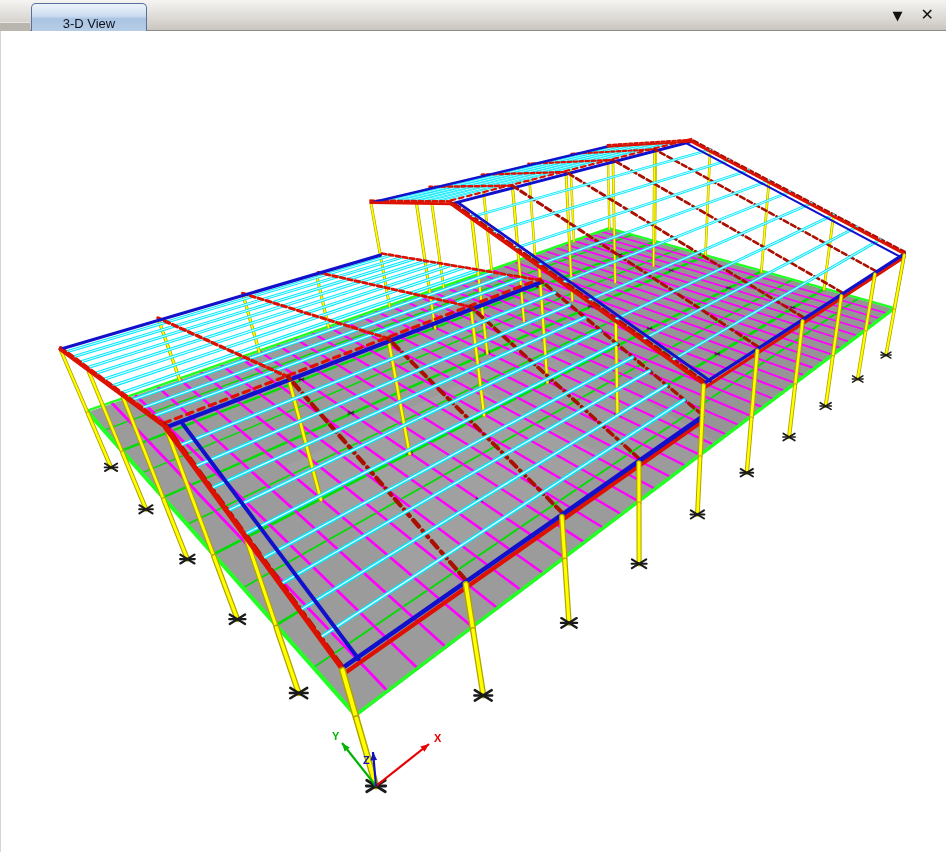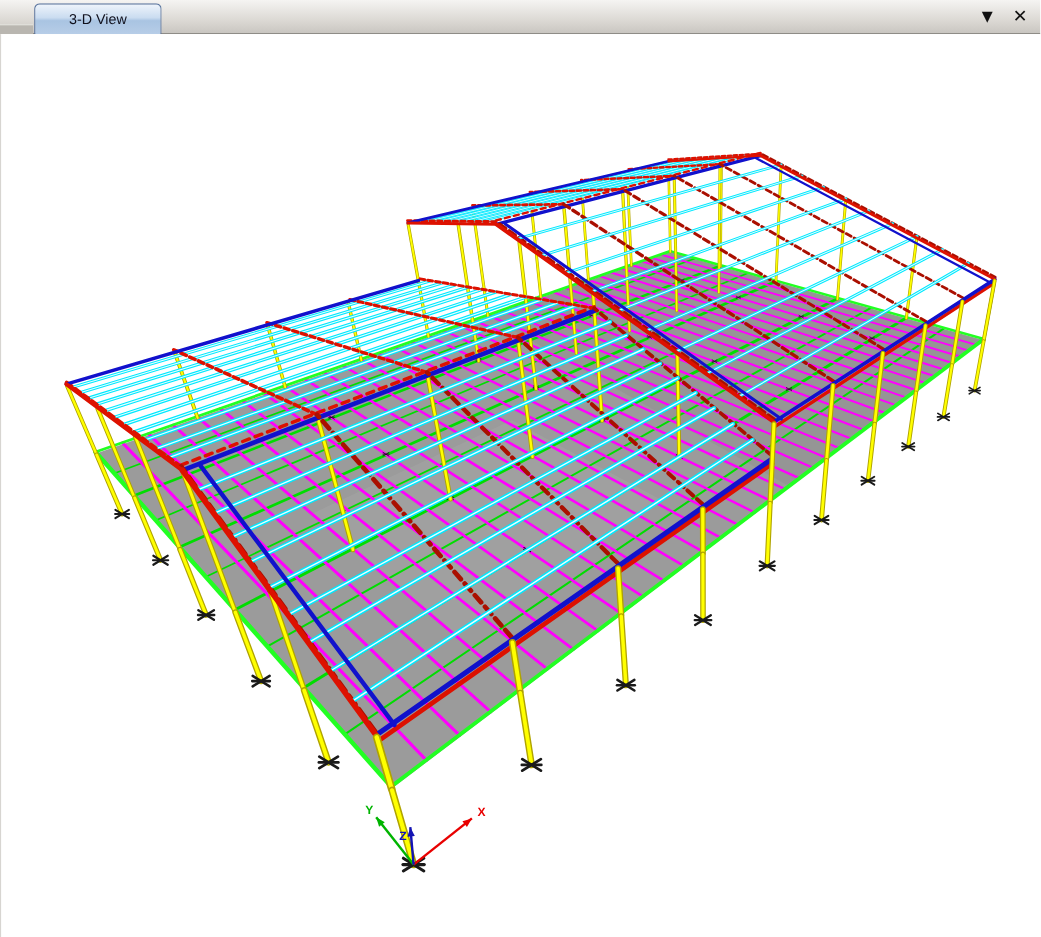--- a/index.html
+++ b/index.html
@@ -5,21 +5,21 @@
   html,body{margin:0;padding:0;background:#ffffff;font-family:"Liberation Sans",sans-serif;}
   #app{position:relative;width:946px;height:852px;background:#ffffff;overflow:hidden;}
   
   #tabbar{position:absolute;left:0;top:0;width:946px;height:30px;
     background:linear-gradient(#f5f4f2,#d8d5d0 70%,#c9c6c1);border-bottom:1px solid #8e8c87;}
   #tabwell-stub{position:absolute;left:0;top:22px;width:30px;height:8px;
     background:#b9b6b0;border-top:1px solid #e8e6e2;}
   #view-tab{position:absolute;left:31px;top:3px;width:114px;height:27px;
     border:1px solid #55719c;border-bottom:none;border-radius:5px 5px 0 0;
     background:linear-gradient(#eef4fb,#cadcf0 45%,#a9c4e2 55%,#b7cde7);
-    display:flex;align-items:center;justify-content:center;cursor:default;}
+    display:flex;align-items:flex-end;justify-content:center;cursor:default;}
   #view-tab .tab-label{font-size:13px;color:#10101c;}
   #bar-controls{position:absolute;right:8px;top:0;height:30px;display:flex;align-items:center;gap:10px;}
   .bar-btn{border:none;background:transparent;font-size:13px;line-height:1;color:#111;
     padding:2px 4px;cursor:default;font-family:"DejaVu Sans",sans-serif;}
   .bar-btn.close{font-size:16px;font-weight:bold;}
   
   #view-canvas{position:absolute;left:0;top:31px;width:946px;height:821px;background:#ffffff;
     border-left:1px solid #d7d5d1;}
   svg text{font-family:"Liberation Sans",sans-serif;}
 </style>

